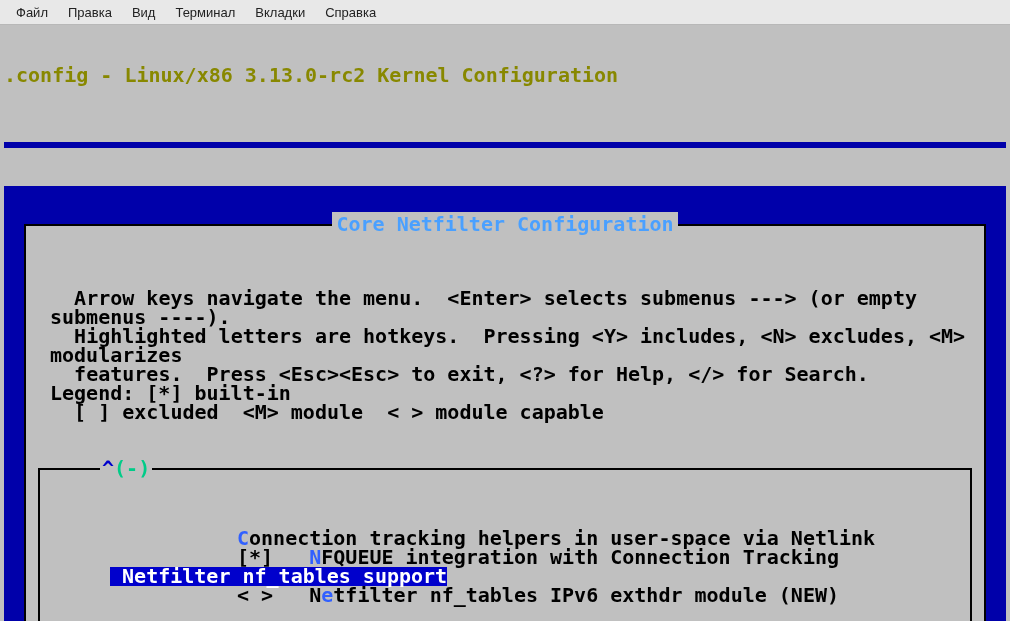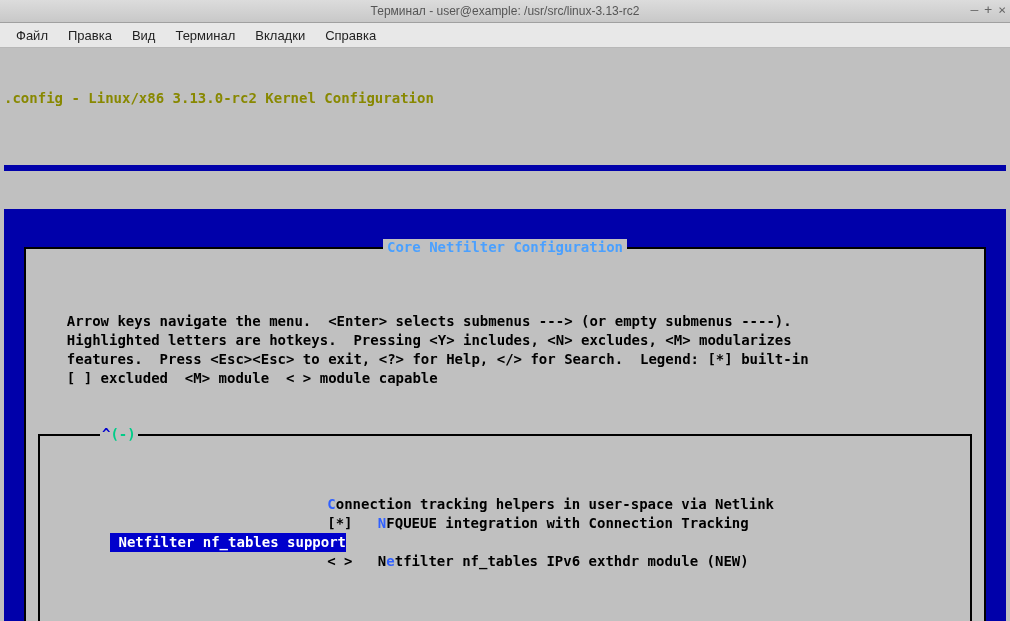--- a/index.html
+++ b/index.html
@@ -55,21 +55,21 @@
   color: #222;
 }
 .menubar div {
   padding: 2px 10px;
   cursor: pointer;
 }
 .terminal {
   flex: 1;
   background: #c0c0c0;
   font-family: "DejaVu Sans Mono", "Liberation Mono", monospace;
-  font-size: 14px;
+  font-size: 20px;
   font-weight: bold;
   line-height: 19px;
   white-space: pre;
   overflow: hidden;
   padding: 3px 4px;
 }
 .tlines .yellow { color: #888800; }
 .tlines .cyan   { color: #00aaaa; }
 .tlines .black  { color: #000; }
 .bg-blue { background: #0000aa; }
@@ -131,28 +131,20 @@
   display: inline-block;
   margin-left: 66px;
   padding-left: 0;
 }
 .menu-item.selected .hot { color: #fff; }
 </style>
 </head>
 <body>
 
 <div class="window">
-  <div class="titlebar">
-    <span>Терминал - user@example: /usr/src/linux-3.13-rc2</span>
-    <div class="controls">
-      <span>—</span>
-      <span>+</span>
-      <span>×</span>
-    </div>
-  </div>
   <div class="menubar">
     <div>Файл</div>
     <div>Правка</div>
     <div>Вид</div>
     <div>Терминал</div>
     <div>Вкладки</div>
     <div>Справка</div>
   </div>
 
   <div class="terminal">

